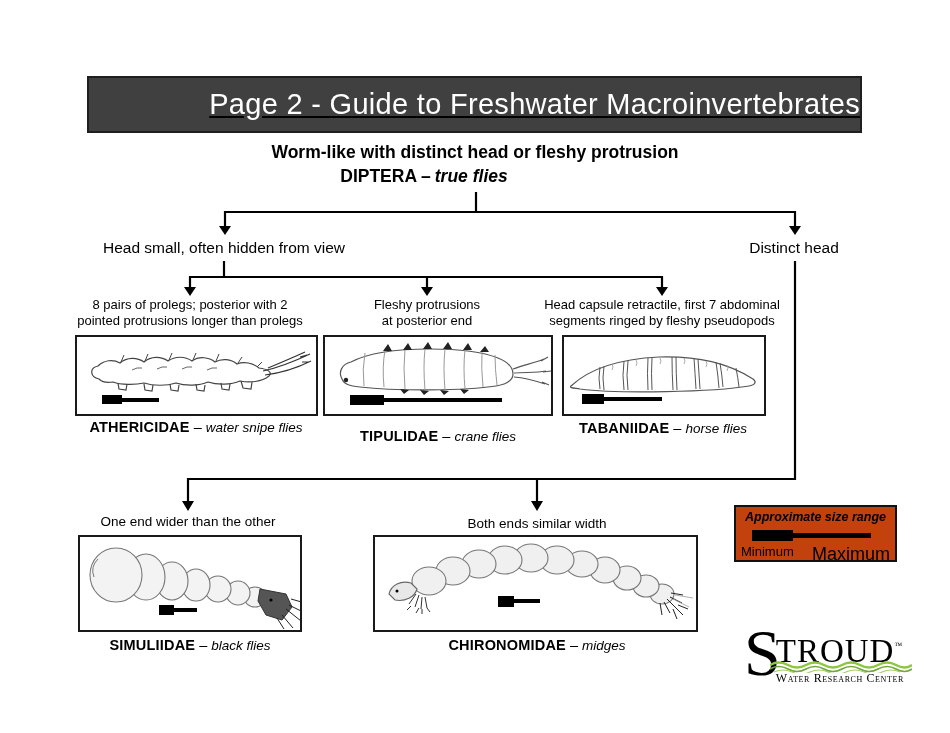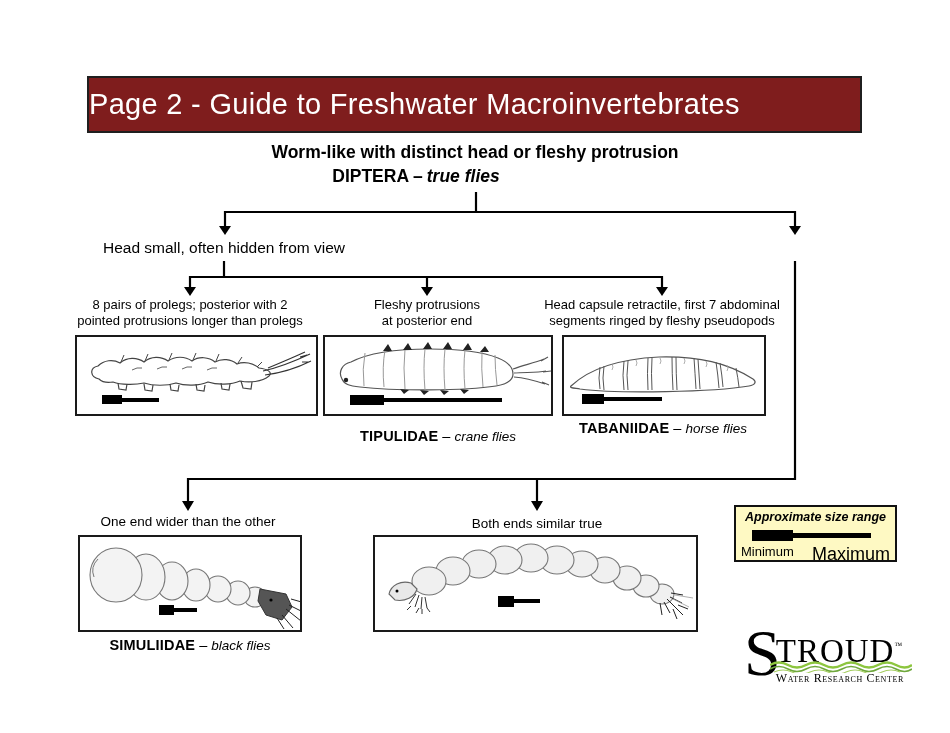--- a/index.html
+++ b/index.html
@@ -2,28 +2,28 @@
 <html><head>
 <meta charset="utf-8">
 <style>
   html,body{margin:0;padding:0;background:#ffffff;}
   #stage{position:relative;width:950px;height:733px;background:#ffffff;overflow:hidden;
          font-family:"Liberation Sans",sans-serif;color:#000;}
   .abs{position:absolute;}
   .ctr{text-align:center;}
 
   
-  .banner{left:87px;top:76px;width:775px;height:57px;background:#7f1d1d;
+  .banner{left:87px;top:76px;width:775px;height:57px;background:#404040;
           border:2px solid #1f1f1f;box-sizing:border-box;display:flex;
-          align-items:center;justify-content:flex-start;}
+          align-items:center;justify-content:flex-end;text-decoration:underline;}
   .banner-title{color:#ffffff;font-size:29px;letter-spacing:.3px;font-weight:400;}
 
   
   .h1{left:0;top:142px;width:950px;font-size:17.5px;font-weight:bold;}
-  .h2{left:4px;top:166px;width:824px;font-size:17.5px;}
+  .h2{left:12px;top:166px;width:824px;font-size:17.5px;}
   .h2 .taxon{font-weight:bold;}
   .h2 .sep{font-weight:bold;margin:0 4px;}
   .h2 .common{font-style:italic;font-weight:600;}
 
   
   .lbl{font-size:15.5px;}
   .lbl-left{left:24px;top:239px;width:400px;}
   .lbl-right{left:694px;top:239px;width:200px;}
 
   
@@ -49,21 +49,21 @@
   .cap .sep{margin:0 4px;}
   .cap .common{font-style:italic;font-size:13.5px;}
   .capA{left:46px;top:419px;width:300px;}
   .capB{left:288px;top:420px;width:300px;margin-top:8px;}
   .capC{left:513px;top:420px;width:300px;}
   .capD{left:40px;top:637px;width:300px;}
   .capE{left:387px;top:637px;width:300px;}
 
   
   .legend{left:734px;top:505px;width:163px;height:57px;border:2px solid #111;
-          box-sizing:border-box;background:#fef9c3;}
+          box-sizing:border-box;background:#c2410c;}
   .legend-title{position:absolute;left:0;top:3px;width:100%;text-align:center;
                 font-style:italic;font-weight:600;font-size:12.5px;}
   .legend-thick{position:absolute;left:16px;top:23px;width:41px;height:11px;background:#000;}
   .legend-thin{position:absolute;left:57px;top:26px;width:78px;height:5px;background:#000;}
   .legend-min{position:absolute;left:5px;top:37px;font-size:13px;text-align:right;}
   .legend-max{position:absolute;right:5px;top:37px;font-size:18px;}
 
   
   .connectors{left:0;top:0;width:950px;height:733px;pointer-events:none;}
   .connectors line{stroke:#000;stroke-width:2.2;}
@@ -117,20 +117,21 @@
   <div class="abs banner">
     <span class="banner-title">Page 2 - Guide to Freshwater Macroinvertebrates</span>
   </div>
 
   <div class="abs ctr h1">Worm-like with distinct head or fleshy protrusion</div>
   <div class="abs ctr h2">
     <span class="taxon">DIPTERA</span><span class="sep">–</span><span class="common">true flies</span>
   </div>
 
   <div class="abs ctr lbl lbl-left">Head small, often hidden from view</div>
+  <div class="abs ctr lbl lbl-right">Distinct head</div>
 
   <div class="abs ctr desc desc1">
     <div>8 pairs of prolegs; posterior with 2</div>
     <div>pointed protrusions longer than prolegs</div>
   </div>
   <div class="abs ctr desc desc2">
     <div>Fleshy protrusions</div>
     <div>at posterior end</div>
   </div>
   <div class="abs ctr desc desc3">
@@ -172,29 +173,32 @@
       <path d="M7,49 C25,32 55,22 95,20 C135,19 164,26 189,42 C193,45 191,48 185,49 C150,55 55,57 16,52 C10,51 5,51 7,49 Z" fill="#ffffff" stroke="#555" stroke-width="1.2"></path>
       <path d="M36,30 q-2,11 0,22 M40,29 q-2,12 0,24 M60,24 q-2,14 0,29 M64,24 q-2,14 0,29 M84,21 q-1,15 0,32 M88,21 q-1,15 0,32 M108,20 q0,16 1,33 M112,20 q0,16 1,33 M130,21 q1,15 2,31 M134,22 q1,15 2,30 M152,25 q2,13 3,26 M156,26 q2,12 3,24 M172,31 q2,10 3,19" fill="none" stroke="#555" stroke-width="1"></path>
       <path d="M48,27 q2,3 0,6 M72,23 q2,3 0,6 M96,21 q2,3 0,6 M120,21 q2,3 0,6 M142,24 q2,3 0,6 M163,28 q2,3 0,6" fill="none" stroke="#999" stroke-width="0.8"></path>
       <g>
         <rect x="18" y="57" width="22" height="10" fill="#000"></rect>
         <rect x="40" y="60" width="58" height="4" fill="#000"></rect>
       </g>
     </svg>
   </div>
 
+  <div class="abs ctr cap capA">
+    <span class="fam">ATHERICIDAE</span><span class="sep">–</span><span class="common">water snipe flies</span>
+  </div>
   <div class="abs ctr cap capB">
     <span class="fam">TIPULIDAE</span><span class="sep">–</span><span class="common">crane flies</span>
   </div>
   <div class="abs ctr cap capC">
     <span class="fam">TABANIIDAE</span><span class="sep">–</span><span class="common">horse flies</span>
   </div>
 
   <div class="abs ctr desc desc4">One end wider than the other</div>
-  <div class="abs ctr desc desc5">Both ends similar true</div>
+  <div class="abs ctr desc desc5">Both ends similar width</div>
 
   <div class="abs pic boxD">
     <svg viewBox="0 0 220 93">
       <g fill="#f3f3f3" stroke="#777" stroke-width="1.1">
         <ellipse cx="175" cy="60" rx="11" ry="10"></ellipse>
         <ellipse cx="158" cy="56" rx="12" ry="12"></ellipse>
         <ellipse cx="138" cy="52" rx="13" ry="13"></ellipse>
         <ellipse cx="116" cy="48" rx="14" ry="16"></ellipse>
         <ellipse cx="92" cy="44" rx="16" ry="19"></ellipse>
         <ellipse cx="66" cy="40" rx="19" ry="23"></ellipse>
@@ -234,20 +238,23 @@
       <g>
         <rect x="123" y="59" width="16" height="11" fill="#000"></rect>
         <rect x="139" y="62" width="26" height="4" fill="#000"></rect>
       </g>
     </svg>
   </div>
 
   <div class="abs ctr cap capD">
     <span class="fam">SIMULIIDAE</span><span class="sep">–</span><span class="common">black flies</span>
   </div>
+  <div class="abs ctr cap capE">
+    <span class="fam">CHIRONOMIDAE</span><span class="sep">–</span><span class="common">midges</span>
+  </div>
 
   <div class="abs legend">
     <div class="legend-title">Approximate size range</div>
     <div class="legend-thick"></div>
     <div class="legend-thin"></div>
     <div class="legend-min">Minimum</div>
     <div class="legend-max">Maximum</div>
   </div>
 
   <div class="abs logo">

